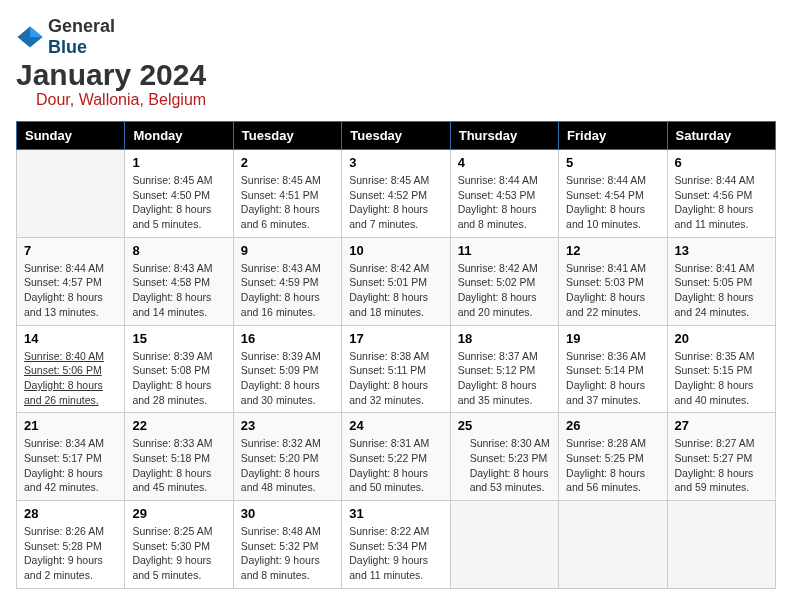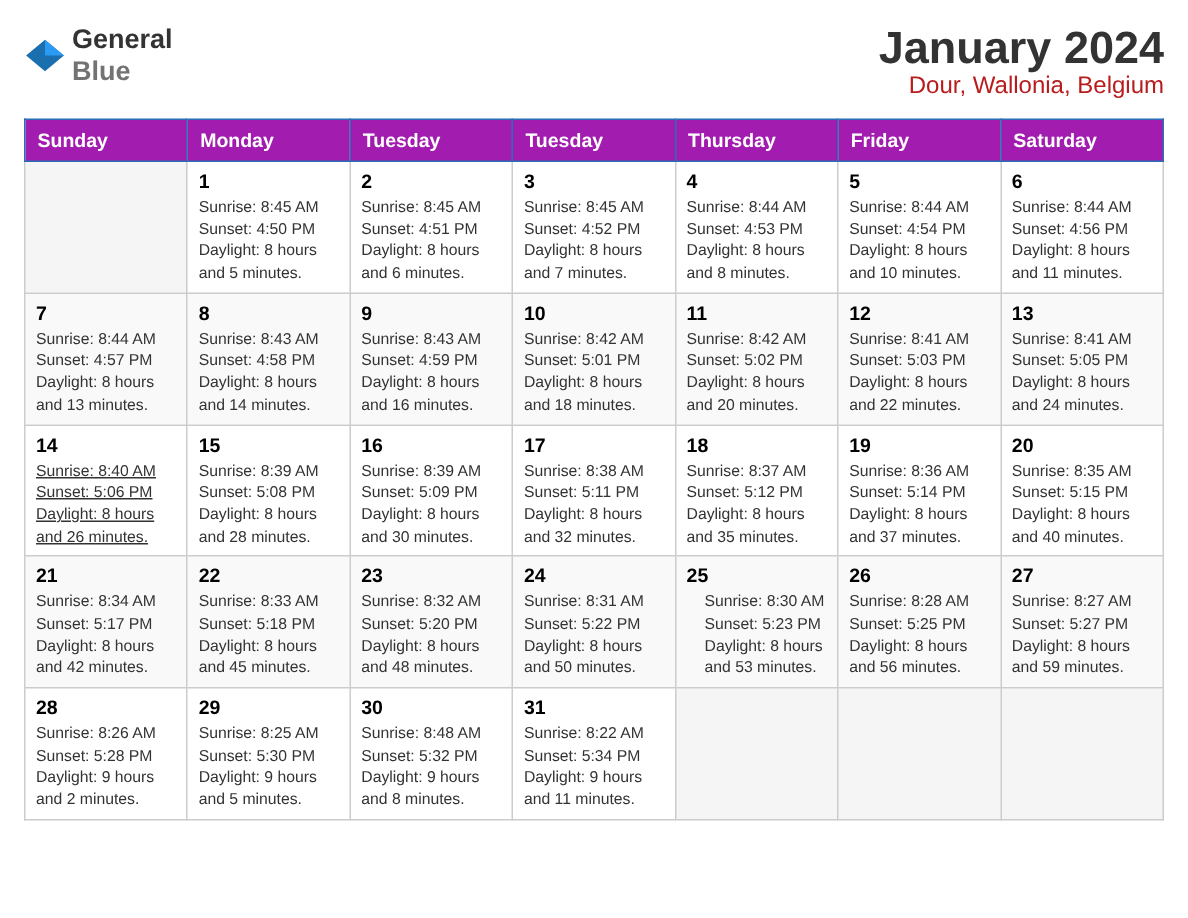--- a/index.html
+++ b/index.html
@@ -8,35 +8,36 @@
       background: #fff;
       width: 792px;
       min-height: 612px;
       padding: 16px;
     }
     .header-area {
       display: flex;
       justify-content: space-between;
       align-items: flex-start;
       margin-bottom: 12px;
+      flex-direction: column;
     }
     .logo {
       display: flex;
       align-items: center;
       gap: 4px;
     }
     .logo-text-general {
       font-size: 18px;
       font-weight: bold;
       color: #333;
     }
     .logo-text-blue {
       font-size: 18px;
       font-weight: bold;
-      color: #737373;
+      color: #0c4a6e;
     }
     .logo-icon {
       width: 28px;
       height: 28px;
     }
     .title-area {
       text-align: right;
     }
     .month-title {
       font-size: 30px;
@@ -47,21 +48,21 @@
     .location-title {
       font-size: 16px;
       color: #b91c1c;
     }
     table {
       width: 100%;
       border-collapse: collapse;
       font-size: 11px;
     }
     thead tr th {
-      background-color: #a21caf;
+      background-color: #000000;
       color: #fff;
       padding: 6px 8px;
       text-align: left;
       font-size: 13px;
       font-weight: bold;
       border: 1px solid #2a6db5;
     }
     tbody tr td {
       border: 1px solid #ccc;
       padding: 5px 7px;

